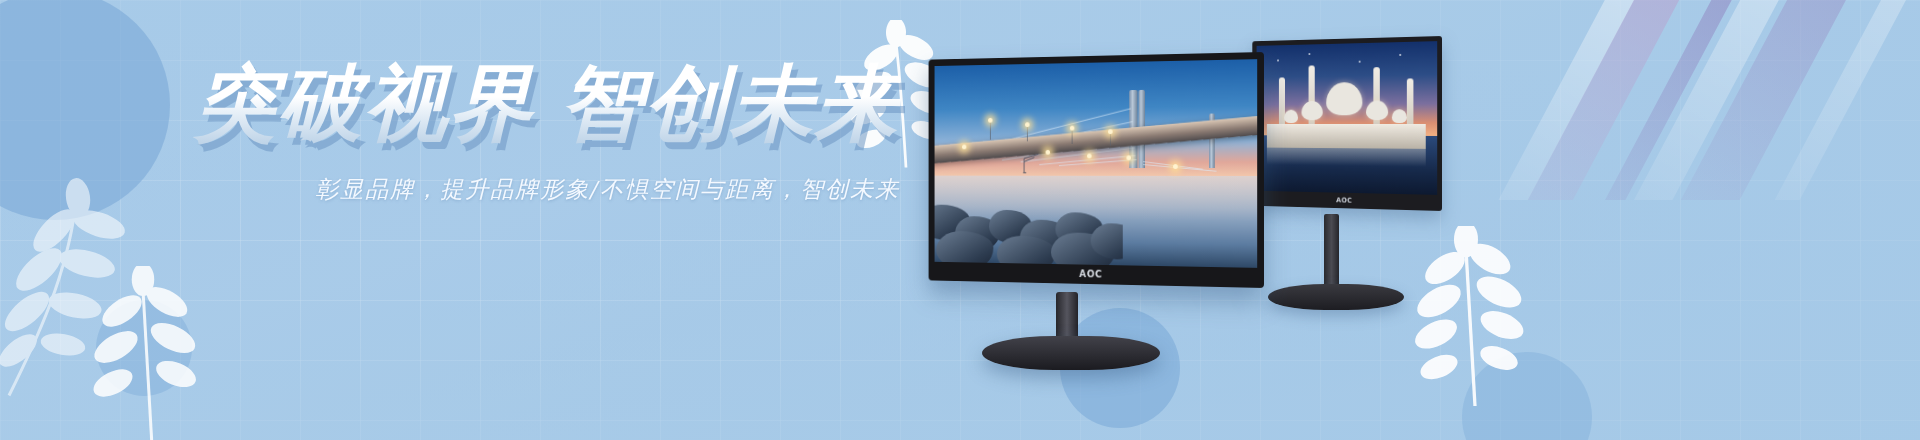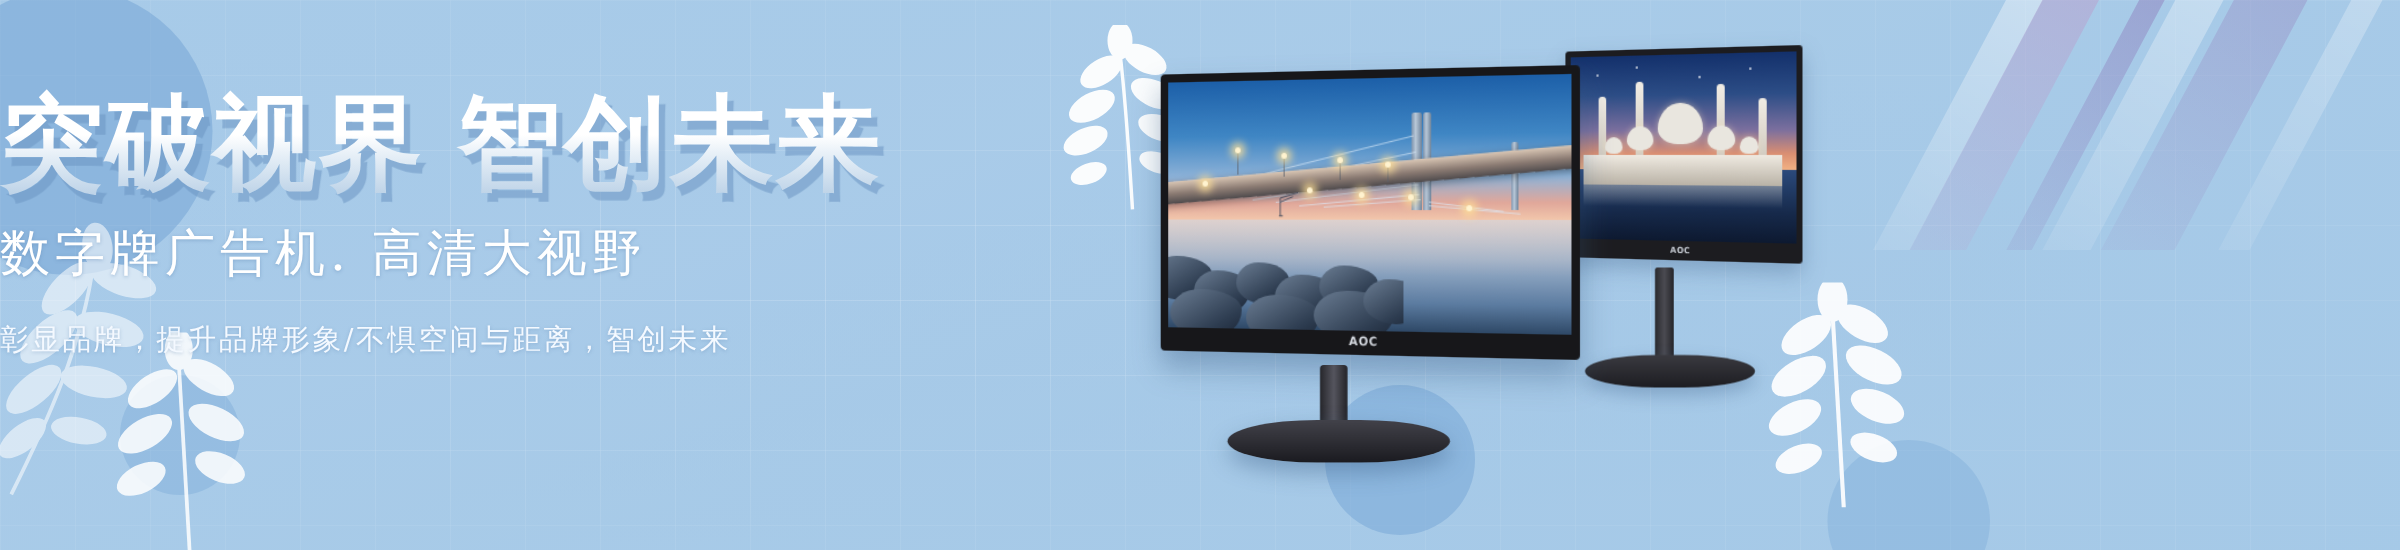--- a/index.html
+++ b/index.html
@@ -31,21 +31,21 @@
   .ribbons{position:absolute;right:0;top:-40px;width:560px;height:240px;overflow:hidden;}
   .rb{position:absolute;top:-120px;height:480px;transform:rotate(28deg);border-radius:4px;}
   .rb1{right:330px;width:26px;background:linear-gradient(to bottom,rgba(255,255,255,.55),rgba(255,255,255,0));}
   .rb2{right:286px;width:40px;background:linear-gradient(to bottom,rgba(184,160,206,.75),rgba(184,160,206,0));}
   .rb3{right:232px;width:18px;background:linear-gradient(to bottom,rgba(140,120,185,.65),rgba(140,120,185,0));}
   .rb4{right:186px;width:34px;background:linear-gradient(to bottom,rgba(255,255,255,.48),rgba(255,255,255,0));}
   .rb5{right:120px;width:52px;background:linear-gradient(to bottom,rgba(150,134,192,.55),rgba(150,134,192,0));}
   .rb6{right:58px;width:22px;background:linear-gradient(to bottom,rgba(255,255,255,.40),rgba(255,255,255,0));}
 
   
-  .textblock{position:absolute;left:0;top:71px;width:900px;text-align:left;}
+  .textblock{position:absolute;left:0;top:60px;width:900px;text-align:right;font-style:italic;}
   .headline{
     font-family:"DejaVu Sans","Liberation Sans",sans-serif;
     font-size:83px;font-weight:700;letter-spacing:2px;line-height:1.06;
     background:linear-gradient(to bottom,#ffffff 0%,#ffffff 42%,#e9f1f8 58%,#b9d0e6 100%);
     -webkit-background-clip:text;background-clip:text;color:transparent;
     -webkit-text-fill-color:transparent;
     filter:drop-shadow(5px 7px 0 rgba(108,150,195,.55));
     margin:0;white-space:nowrap;
   }
   .headline .gap{display:inline-block;width:26px;}
@@ -217,21 +217,20 @@
       <ellipse cx="28" cy="54" rx="16" ry="8" transform="rotate(-30 28 54)"></ellipse>
       <ellipse cx="66" cy="48" rx="16" ry="8" transform="rotate(26 66 48)"></ellipse>
       <ellipse cx="26" cy="78" rx="14" ry="7.5" transform="rotate(-26 26 78)"></ellipse>
       <ellipse cx="68" cy="72" rx="14" ry="7.5" transform="rotate(22 68 72)"></ellipse>
       <ellipse cx="46" cy="9" rx="7.5" ry="11"></ellipse>
     </g>
   </svg>
 
   <div class="textblock">
     <h1 class="headline"><span>突破视界</span><span class="gap"></span><span>智创未来</span></h1>
-    <p class="subtitle">数字牌广告机. 高清大视野</p>
     <p class="tagline">彰显品牌，提升品牌形象/不惧空间与距离，智创未来</p>
   </div>
 
   <div class="monitor mon-right">
     <div class="mr-panel">
       <div class="mr-screen">
         <div class="scene">
           <div class="msky"></div>
           <div class="mwater"></div>
           <div class="star" style="left:12%;top:10%"></div>

